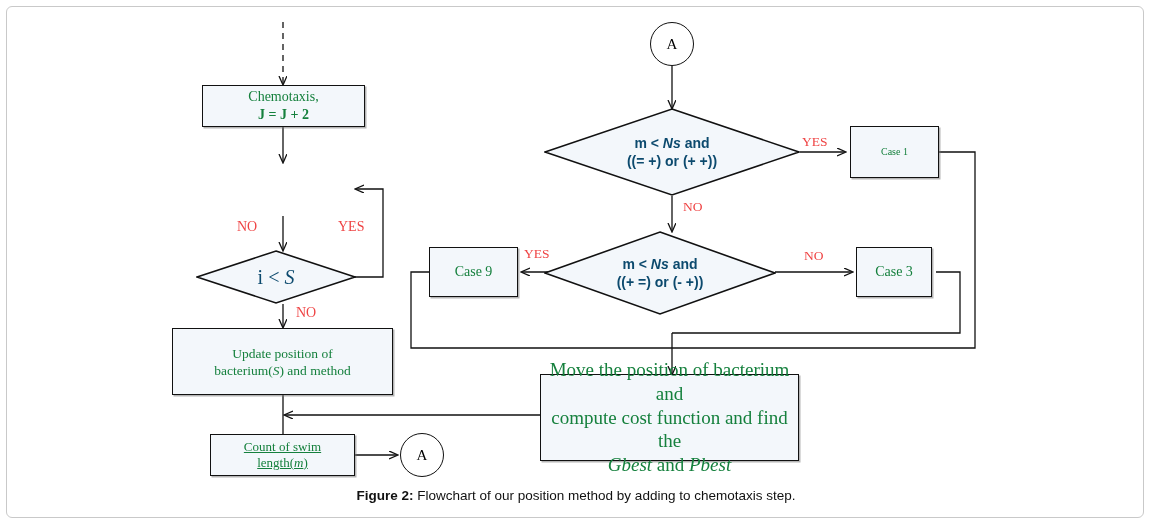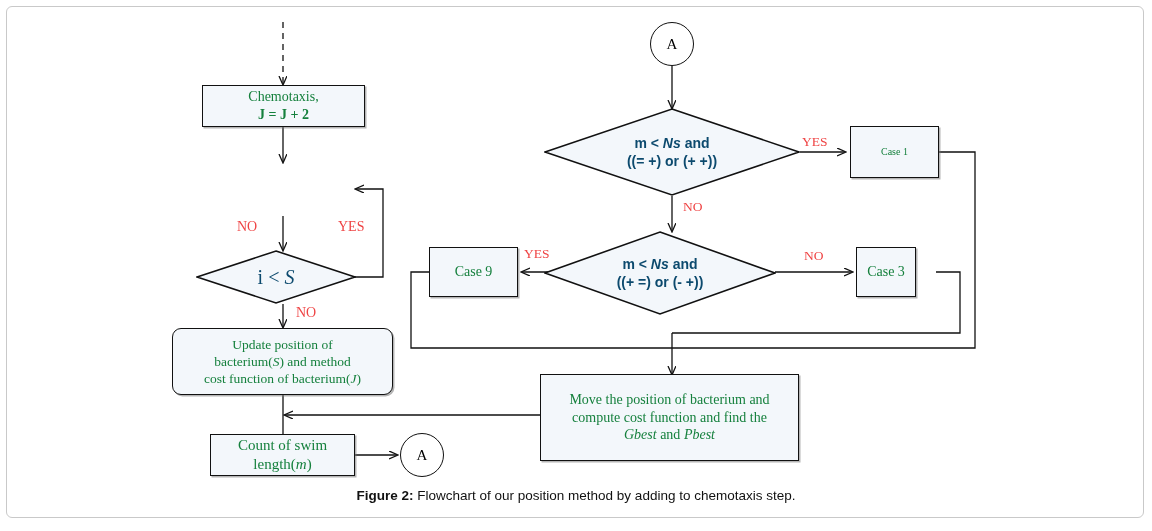--- a/index.html
+++ b/index.html
@@ -81,30 +81,29 @@
 
   <div class="node dia" style="left:196px;top:250px;width:160px;height:54px;">
     <svg class="shape" viewBox="0 0 160 54" preserveAspectRatio="none">
       <polygon points="80,1 159,27 80,53 1,27" fill="#f3f7fb" stroke="#111" stroke-width="1.6" vector-effect="non-scaling-stroke"></polygon>
     </svg>
     <div class="txt" style="font-size:20px;">
       <span>i &lt; </span><span class="ital">S</span>
     </div>
   </div>
 
-  <div class="node rect" style="left:172px;top:328px;width:221px;height:67px;border-radius:9px;">
+  <div class="node rect" style="left:172px;top:328px;width:221px;height:67px;">
     <div class="txt" style="font-size:13.5px;">
       <div>Update position of</div>
       <div><span>bacterium(</span><span class="ital">S</span><span>) and method</span></div>
-      <div><span>cost function of bacterium(</span><span class="ital">J</span><span>)</span></div>
     </div>
   </div>
 
   <div class="node rect" style="left:210px;top:434px;width:145px;height:42px;">
-    <div class="txt" style="font-size:15px;">
+    <div class="txt" style="font-size:13px;text-decoration:underline;">
       <div>Count of swim</div>
       <div><span>length(</span><span class="ital">m</span><span>)</span></div>
     </div>
   </div>
 
   <div class="node circ" style="left:400px;top:433px;width:44px;height:44px;">
     <span class="txt" style="font-size:15px;">A</span>
   </div>
 
   <div class="node circ" style="left:650px;top:22px;width:44px;height:44px;">
@@ -130,26 +129,26 @@
       <div>((+ =) or  (- +))</div>
     </div>
   </div>
 
   <div class="node rect" style="left:850px;top:126px;width:89px;height:52px;">
     <span class="txt" style="font-size:10px;">Case 1</span>
   </div>
   <div class="node rect" style="left:429px;top:247px;width:89px;height:50px;">
     <span class="txt" style="font-size:14px;">Case 9</span>
   </div>
-  <div class="node rect" style="left:856px;top:247px;width:60px;height:50px;">
+  <div class="node rect" style="left:856px;top:247px;width:76px;height:50px;">
     <span class="txt" style="font-size:14px;">Case 3</span>
   </div>
 
   <div class="node rect" style="left:540px;top:374px;width:259px;height:87px;">
-    <div class="txt" style="font-size:14px;">
+    <div class="txt" style="font-size:19px;">
       <div>Move the position of bacterium and</div>
       <div>compute cost function and find the</div>
       <div><span class="ital">Gbest</span><span> and </span><span class="ital">Pbest</span></div>
     </div>
   </div>
 
   <div class="lbl" style="left:237px;top:219px;font-size:14px;">NO</div>
   <div class="lbl" style="left:338px;top:219px;font-size:14px;">YES</div>
   <div class="lbl" style="left:296px;top:305px;font-size:14px;">NO</div>
   <div class="lbl" style="left:802px;top:134px;font-size:13.5px;">YES</div>

